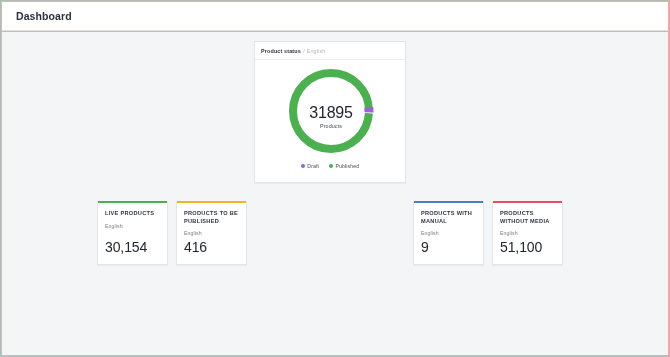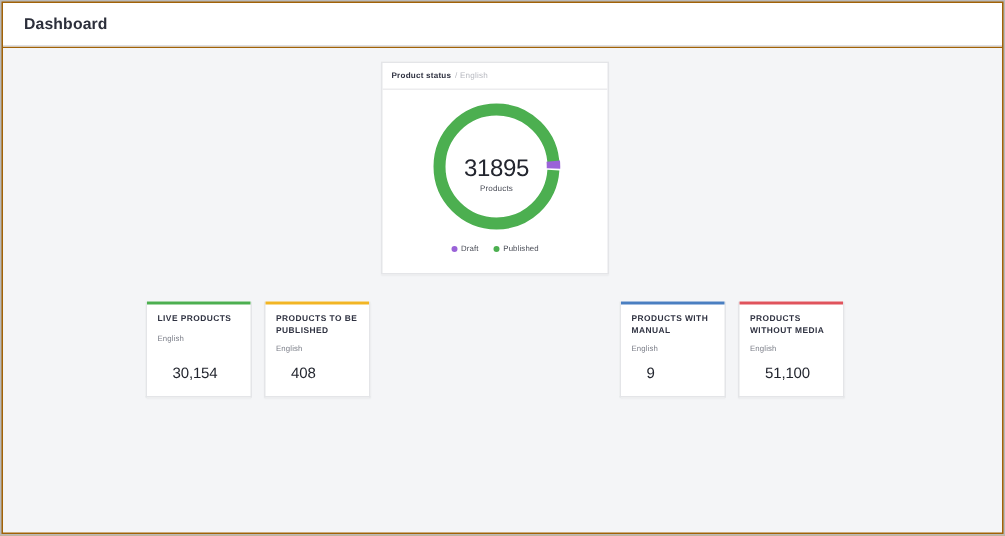--- a/index.html
+++ b/index.html
@@ -14,21 +14,21 @@
     background: #ffffff;
   }
 
   
   #app-window {
     position: relative;
     width: 670px;
     height: 357px;
     box-sizing: border-box;
     border: 1px solid #b9b9b9;
-    background: #a16207;
+    background: #fca5a5;
     overflow: hidden;
   }
 
   
   #topbar {
     position: absolute;
     left: 1px;
     top: 1px;
     right: 1px;
     height: 29px;
@@ -174,24 +174,24 @@
     text-transform: uppercase;
     max-width: 56px;
   }
   .stat-lang {
     font-size: 5.2px;
     color: #7b7e88;
     margin-top: 5px;
     letter-spacing: .1px;
   }
   .stat-value {
-    font-size: 10px;
+    font-size: 14px;
     color: #23262f;
     position: absolute;
-    left: 17px;
+    left: 7px;
     bottom: 9px;
     letter-spacing: -.1px;
   }
 
   #card-live-products    { left: 95px;  }
   #card-to-be-published  { left: 174px; }
   #card-with-manual      { left: 411px; }
   #card-without-media    { left: 490px; }
 </style>
 </head>
@@ -247,21 +247,21 @@
       </div>
       <div class="stat-value">30,154</div>
     </div>
 
     <div class="stat-card" id="card-to-be-published">
       <span class="stat-accent" style="background:#f2b524"></span>
       <div class="stat-body">
         <div class="stat-title">PRODUCTS TO BE PUBLISHED</div>
         <div class="stat-lang">English</div>
       </div>
-      <div class="stat-value">408</div>
+      <div class="stat-value">416</div>
     </div>
 
     <div class="stat-card" id="card-with-manual">
       <span class="stat-accent" style="background:#4a7fc1"></span>
       <div class="stat-body">
         <div class="stat-title">PRODUCTS WITH MANUAL</div>
         <div class="stat-lang">English</div>
       </div>
       <div class="stat-value">9</div>
     </div>

